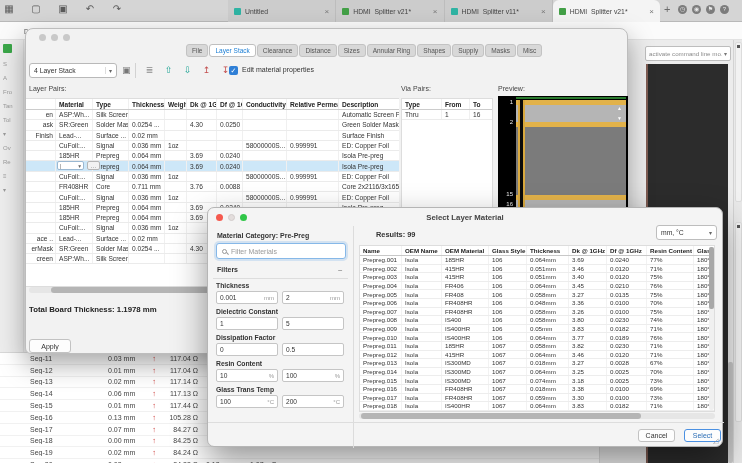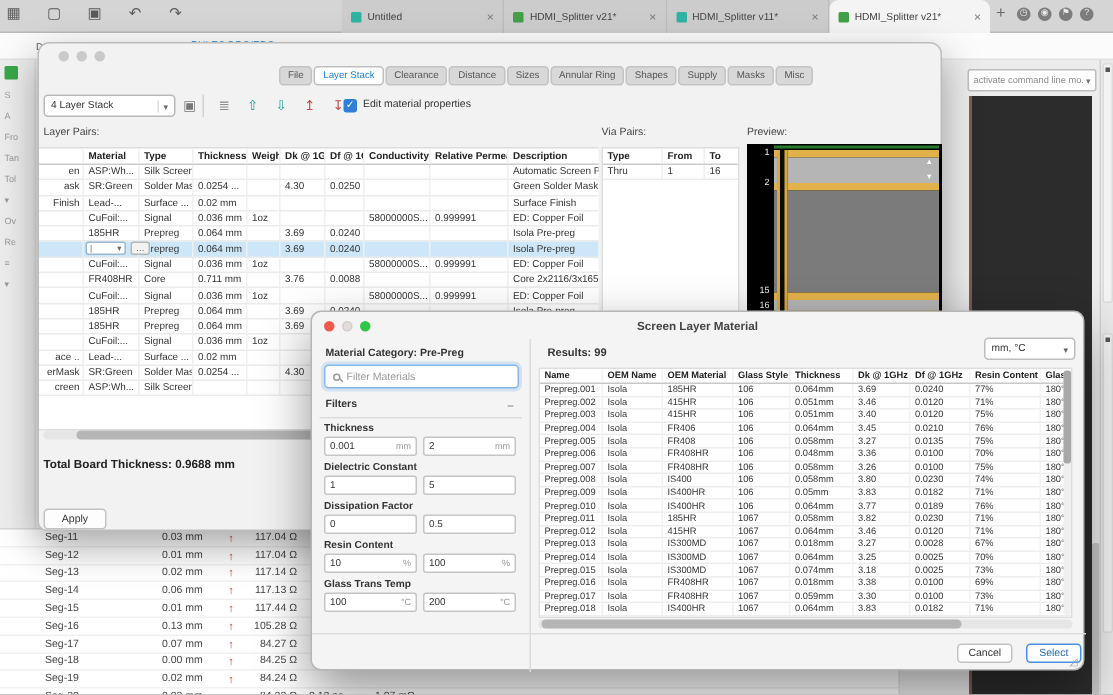--- a/index.html
+++ b/index.html
@@ -114,21 +114,21 @@
   .mfilters-h{position:absolute;left:9px;top:40px;font-size:7px;font-weight:bold;color:#333}
   .mcollapse{position:absolute;left:130px;top:40px;font-size:8px;color:#777}
   .mf-div{position:absolute;left:5px;top:52px;width:135px;height:1px;background:#ddd}
   .filters-list{position:absolute;left:8px;top:56px;width:132px}
   .fgroup{margin-bottom:4px}
   .flabel{font-size:6.8px;font-weight:bold;color:#333;margin-bottom:2px}
   .finputs{display:flex;gap:4px}
   .finput{width:62px;height:13px;background:#fff;border:1px solid #c5c5c5;border-radius:2px;display:flex;align-items:center;justify-content:space-between;padding:0 3px}
   .finput .v{font-size:6.6px;color:#333}
   .finput .u{font-size:6px;color:#999}
-  .mresults{position:absolute;left:157px;top:22px;font-size:7.4px;font-weight:bold;color:#333}
+  .mresults{position:absolute;left:168px;top:22px;font-size:7.4px;font-weight:bold;color:#333}
   .munits{position:absolute;left:448px;top:17px;width:61px;height:15px;background:#fff;border:1px solid #bdbdbd;border-radius:3px;display:flex;align-items:center;justify-content:space-between;padding:0 4px}
   .munits .val{font-size:6.8px;color:#333}
   .munits .car{font-size:6px;color:#666}
   .mtable{position:absolute;left:151px;top:37px;width:356px;height:167px;background:#fff;border:1px solid #ddd}
   .mhead,.mrow{display:flex;align-items:center}
   .mhead{height:10px;border-bottom:1px solid #c8c8c8;font-weight:bold;color:#222}
   .mrow{height:8.6px;border-bottom:1px solid #ededed}
   .mc{font-size:6.2px;padding-left:3px;white-space:nowrap;overflow:hidden;border-right:1px solid #f2f2f2;height:100%;display:flex;align-items:center}
   .m0{width:42px}.m1{width:40px}.m2{width:47px}.m3{width:38px}.m4{width:42px}
   .m5{width:38px}.m6{width:40px}.m7{width:47px}.m8{width:16px;border-right:none}
@@ -614,31 +614,31 @@
       <span class="pnum" style="top:23px">2</span>
       <span class="pnum" style="top:95px">15</span>
       <span class="pnum" style="top:105px">16</span>
       <span class="parrow" style="top:10px">▲</span>
       <span class="parrow" style="top:20px">▼</span>
     </div>
 
     <div class="hscroll" style="left:3px;top:258px;width:370px">
       <div class="hthumb" style="left:22px;width:160px"></div>
     </div>
-    <div class="total-label">Total Board Thickness: 0.9688 mm</div>
+    <div class="total-label">Total Board Thickness: 1.1978 mm</div>
     <div class="btn apply-btn">Apply</div>
   </div>
 
   <div class="mdlg">
     <div class="mdots">
       <span class="dot dot-red"></span>
       <span class="dot dot-dim"></span>
       <span class="dot dot-green"></span>
     </div>
-    <div class="mtitle">Screen Layer Material</div>
+    <div class="mtitle">Select Layer Material</div>
 
     <div class="mleft">
       <div class="mcat">Material Category: Pre-Preg</div>
       <div class="msearch">
         <span class="mag"></span>
         <span class="ph nw">Filter Materials</span>
       </div>
       <div class="mfilters-h">Filters</div>
       <div class="mcollapse">−</div>
       <div class="mf-div"></div>

